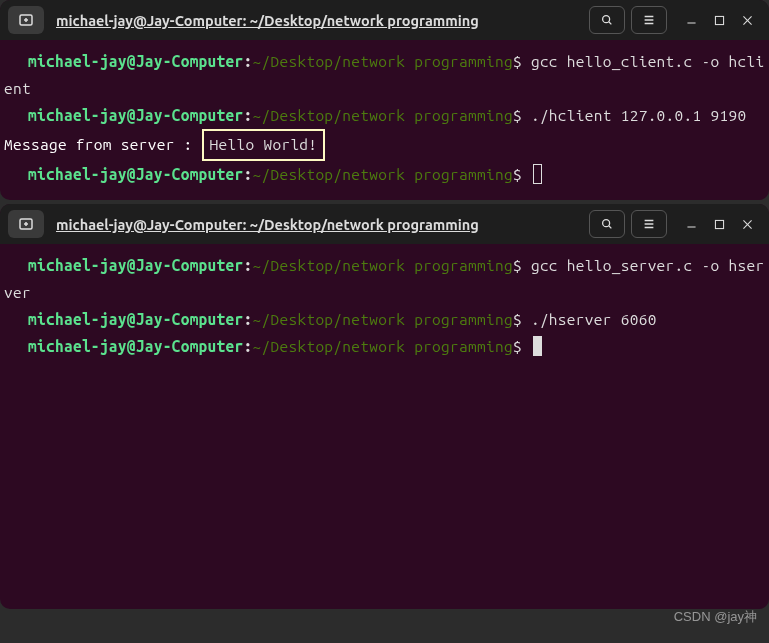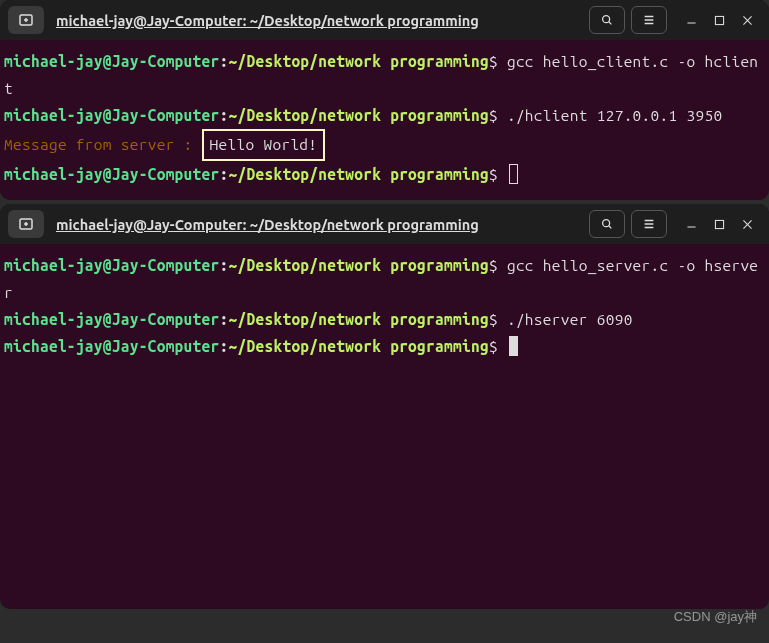--- a/index.html
+++ b/index.html
@@ -117,37 +117,38 @@
       color: #ddd;
       letter-spacing: 0.3px;
     }
     .line {
       white-space: pre-wrap;
       word-break: break-all;
     }
     .user-host {
       color: #5be28e;
       font-weight: bold;
+      margin-left: 24px;
     }
     .colon {
       color: #ddd;
       font-weight: bold;
     }
     .path {
-      color: #bef264;
-      font-weight: bold;
+      color: #4d7c0f;
+      font-weight: normal;
     }
     .dollar {
       color: #ddd;
     }
     .cmd {
       color: #ddd;
     }
     .output {
-      color: #a16207;
+      color: #ffffff;
     }
     .highlight-box {
       border: 2px solid #fef9c3;
       padding: 4px 6px;
       display: inline-block;
       line-height: 20px;
     }
     .cursor-hollow {
       display: inline-block;
       width: 9px;
@@ -217,21 +218,21 @@
       <div class="win-btn">
         <svg viewBox="0 0 16 16">
             <line x1="3" y1="3" x2="13" y2="13"></line>
             <line x1="13" y1="3" x2="3" y2="13"></line>
           </svg>
       </div>
     </div>
   </div>
   <div class="terminal-content">
     <div class="line"><span class="user-host">michael-jay@Jay-Computer</span><span class="colon">:</span><span class="path">~/Desktop/network programming</span><span class="dollar">$</span><span class="cmd"> gcc hello_client.c -o hclient</span></div>
-    <div class="line"><span class="user-host">michael-jay@Jay-Computer</span><span class="colon">:</span><span class="path">~/Desktop/network programming</span><span class="dollar">$</span><span class="cmd"> ./hclient 127.0.0.1 3950</span></div>
+    <div class="line"><span class="user-host">michael-jay@Jay-Computer</span><span class="colon">:</span><span class="path">~/Desktop/network programming</span><span class="dollar">$</span><span class="cmd"> ./hclient 127.0.0.1 9190</span></div>
     <div class="line"><span class="output">Message from server : </span><span class="highlight-box">Hello World!</span></div>
     <div class="line"><span class="user-host">michael-jay@Jay-Computer</span><span class="colon">:</span><span class="path">~/Desktop/network programming</span><span class="dollar">$</span> <span class="cursor-hollow"></span></div>
   </div>
 </div>
 
 <div class="terminal-window terminal-2">
   <div class="titlebar">
     <div class="tab-icon">
       <svg viewBox="0 0 16 16">
           <rect x="2" y="3" width="12" height="10" rx="1.5"></rect>
@@ -267,18 +268,18 @@
       <div class="win-btn">
         <svg viewBox="0 0 16 16">
             <line x1="3" y1="3" x2="13" y2="13"></line>
             <line x1="13" y1="3" x2="3" y2="13"></line>
           </svg>
       </div>
     </div>
   </div>
   <div class="terminal-content">
     <div class="line"><span class="user-host">michael-jay@Jay-Computer</span><span class="colon">:</span><span class="path">~/Desktop/network programming</span><span class="dollar">$</span><span class="cmd"> gcc hello_server.c -o hserver</span></div>
-    <div class="line"><span class="user-host">michael-jay@Jay-Computer</span><span class="colon">:</span><span class="path">~/Desktop/network programming</span><span class="dollar">$</span><span class="cmd"> ./hserver 6090</span></div>
+    <div class="line"><span class="user-host">michael-jay@Jay-Computer</span><span class="colon">:</span><span class="path">~/Desktop/network programming</span><span class="dollar">$</span><span class="cmd"> ./hserver 6060</span></div>
     <div class="line"><span class="user-host">michael-jay@Jay-Computer</span><span class="colon">:</span><span class="path">~/Desktop/network programming</span><span class="dollar">$</span> <span class="cursor-solid"></span></div>
   </div>
 </div>
 
 <div class="watermark">CSDN @jay神</div>
 
 </body></html>

